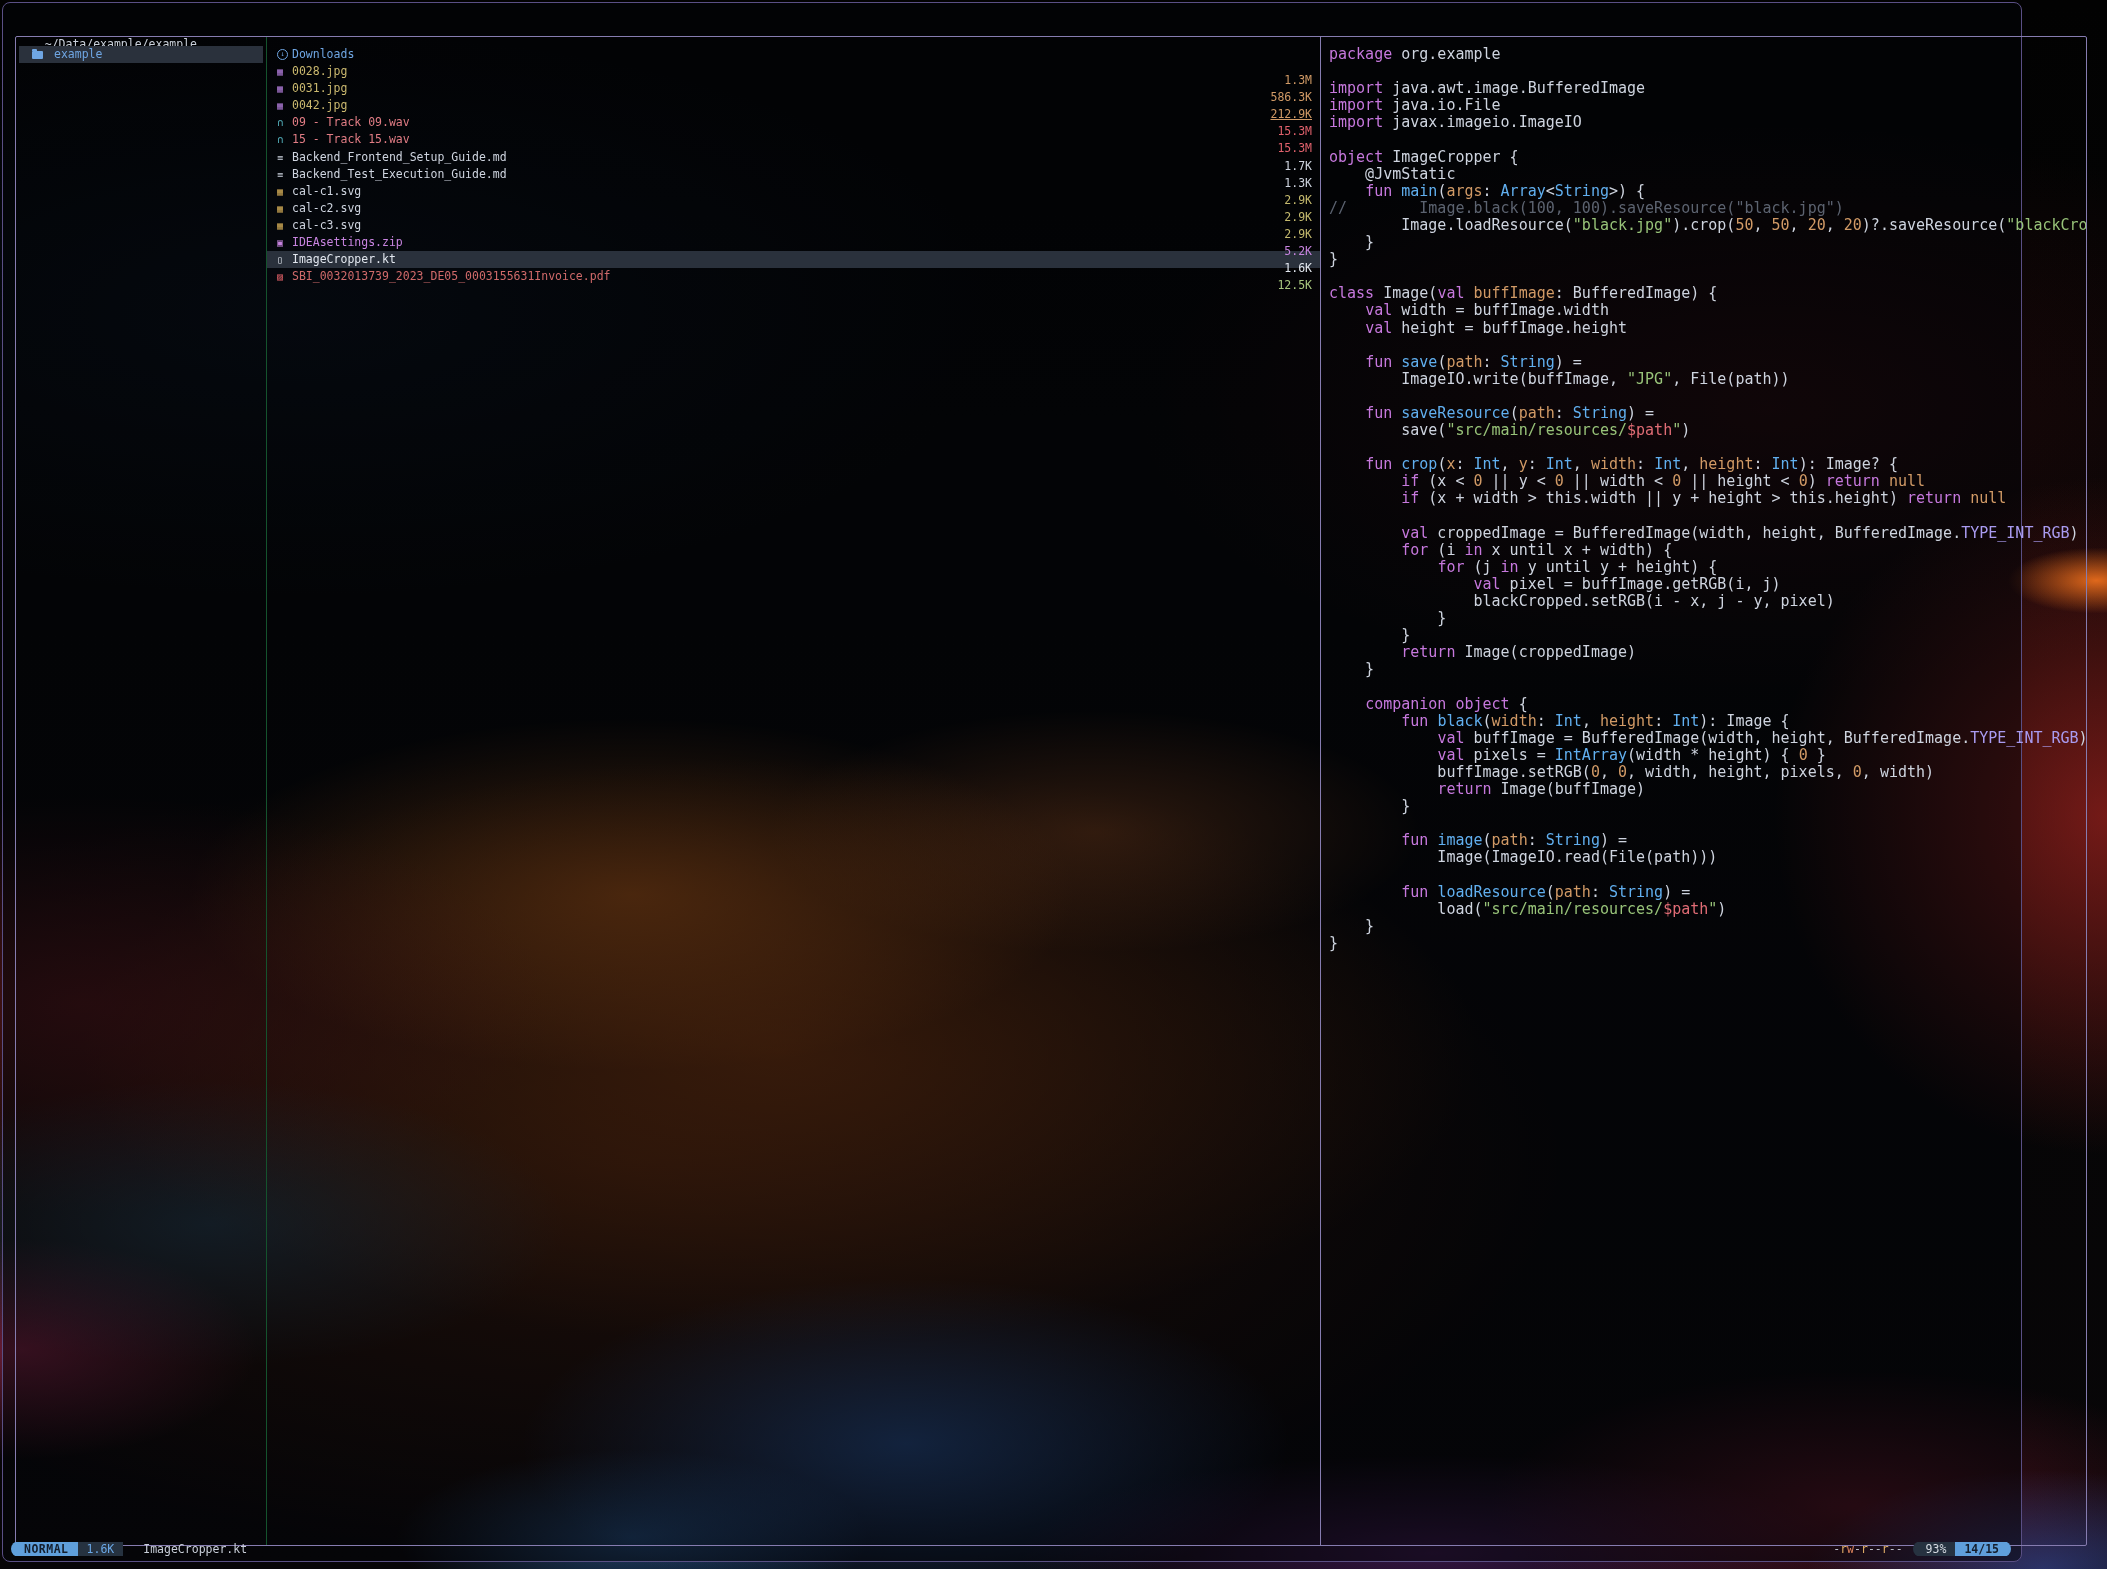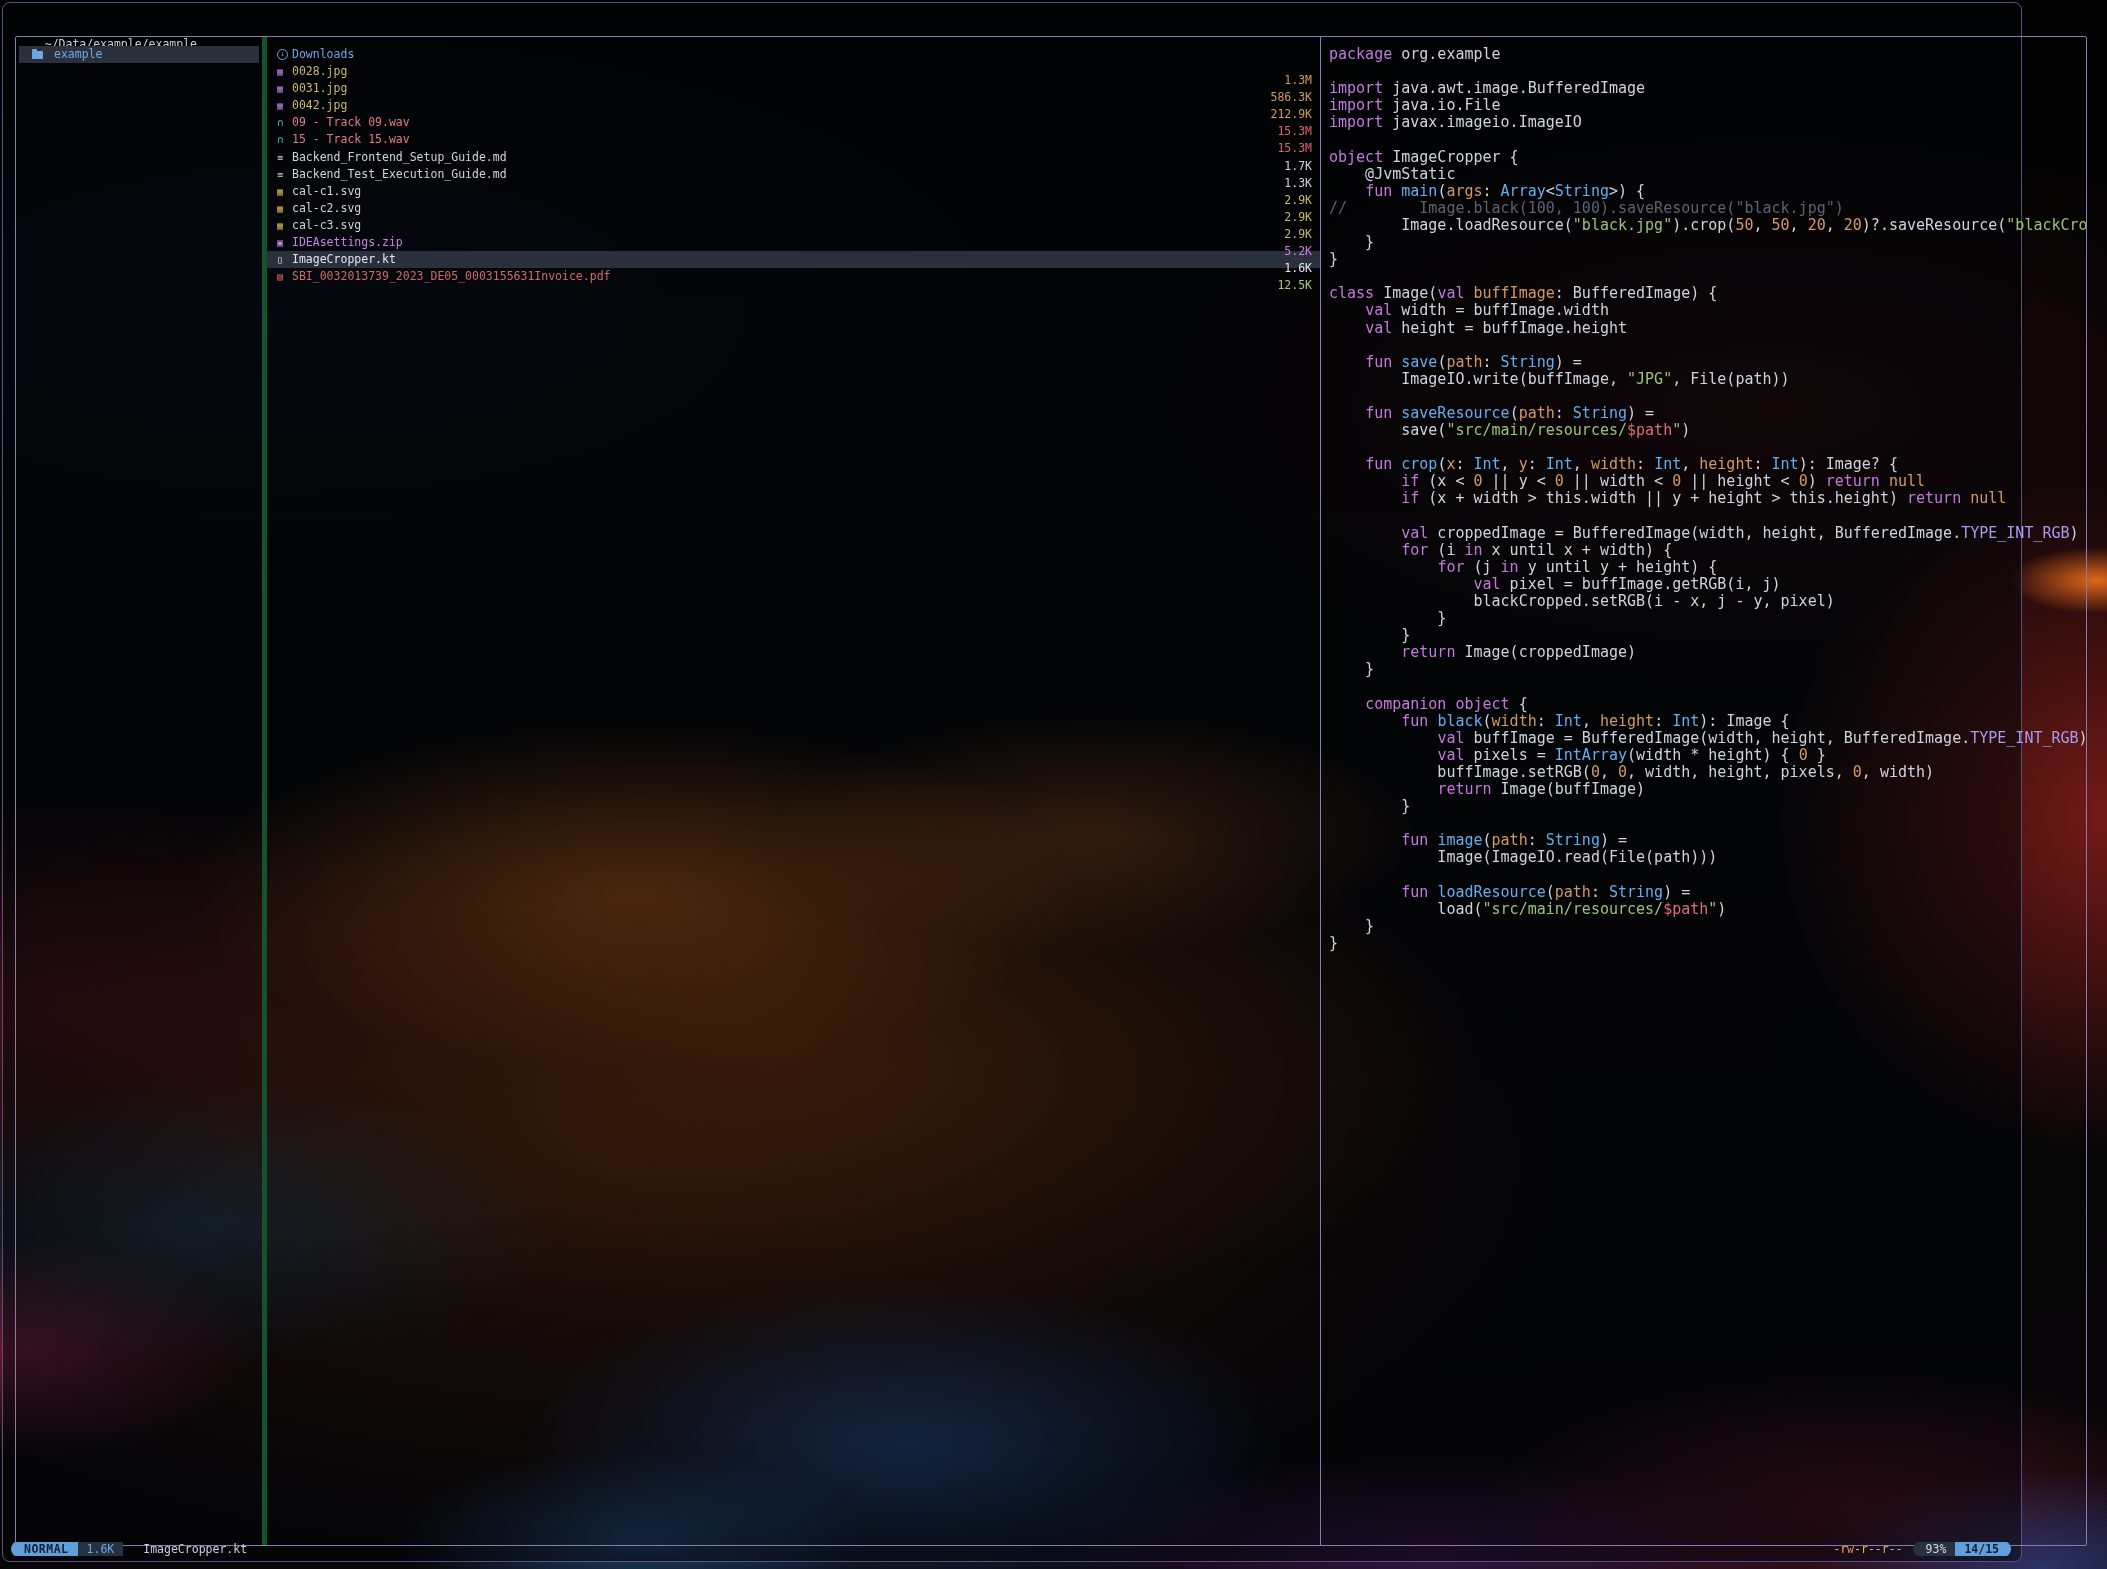--- a/index.html
+++ b/index.html
@@ -29,21 +29,21 @@
 
   
   .terminal{position:absolute;left:2px;top:2px;width:2020px;height:1560px;
     border:1px solid #5a4f85;border-radius:8px;background:rgba(2,3,7,.50);
     box-sizing:border-box;}
   .titlebar{position:absolute;left:14px;top:5px;height:24px;line-height:24px;
     font-size:11.5px;color:#c9d0da;white-space:pre;}
   .main-box{position:absolute;left:12px;top:33px;width:2072px;height:1510px;
     border:1px solid #867cb0;border-radius:2px;box-sizing:border-box;display:flex;}
   .pane{box-sizing:border-box;padding-top:9px;overflow:hidden;}
-  .tree-pane{width:251px;border-right:5px solid #14532d;}
+  .tree-pane{width:251px;border-right:1px solid #14532d;}
   .list-pane{width:1054px;border-right:1px solid #867cb0;}
   .code-pane{flex:1;padding-left:8px;}
 
   :root{--rh:17.1px;}
   .row{height:var(--rh);line-height:var(--rh);display:flex;align-items:center;
     font-size:11.5px;white-space:pre;padding:0 8px 0 10px;}
   .row.selected{background:#2a313c;}
   .row .fname{flex:1;overflow:hidden;}
   .row .fsize{margin-left:8px;margin-top:18px;}
 
@@ -101,21 +101,21 @@
       <div class="tree-row selected">
         <span class="ficon"><span class="glyph-folder"></span></span>
         <span class="tlabel">example</span>
       </div>
     </div>
 
     <div class="pane list-pane" id="file-rows">
         <div class="row"><span class="ficon" style="color: rgb(111, 166, 227);"><span class="glyph-download">↓</span></span><span class="fname" style="color: rgb(111, 166, 227);">Downloads</span><span class="fsize" style="color: rgb(111, 166, 227);"></span></div>
         <div class="row"><span class="ficon" style="color: rgb(176, 124, 216);">▦</span><span class="fname" style="color: rgb(203, 185, 111);">0028.jpg</span><span class="fsize" style="color: rgb(209, 154, 102);">1.3M</span></div>
         <div class="row"><span class="ficon" style="color: rgb(176, 124, 216);">▦</span><span class="fname" style="color: rgb(203, 185, 111);">0031.jpg</span><span class="fsize" style="color: rgb(209, 154, 102);">586.3K</span></div>
-        <div class="row"><span class="ficon" style="color: rgb(176, 124, 216);">▦</span><span class="fname" style="color: rgb(203, 185, 111);">0042.jpg</span><span class="fsize" style="color: rgb(209, 154, 102);">212.9K</span></div>
+        <div class="row"><span class="ficon" style="color: rgb(176, 124, 216);">▦</span><span class="fname" style="color: rgb(203, 185, 111);">0042.jpg</span><span class="fsize" style="color: rgb(209, 154, 102); text-decoration: underline;">212.9K</span></div>
         <div class="row"><span class="ficon" style="color: rgb(86, 182, 194);">∩</span><span class="fname" style="color: rgb(226, 125, 133);">09 - Track 09.wav</span><span class="fsize" style="color: rgb(224, 97, 108);">15.3M</span></div>
         <div class="row"><span class="ficon" style="color: rgb(86, 182, 194);">∩</span><span class="fname" style="color: rgb(226, 125, 133);">15 - Track 15.wav</span><span class="fsize" style="color: rgb(224, 97, 108);">15.3M</span></div>
         <div class="row"><span class="ficon" style="color: rgb(206, 212, 223);">≡</span><span class="fname" style="color: rgb(206, 212, 223);">Backend_Frontend_Setup_Guide.md</span><span class="fsize" style="color: rgb(206, 212, 223);">1.7K</span></div>
         <div class="row"><span class="ficon" style="color: rgb(206, 212, 223);">≡</span><span class="fname" style="color: rgb(206, 212, 223);">Backend_Test_Execution_Guide.md</span><span class="fsize" style="color: rgb(206, 212, 223);">1.3K</span></div>
         <div class="row"><span class="ficon" style="color: rgb(210, 171, 86);">▦</span><span class="fname" style="color: rgb(206, 212, 223);">cal-c1.svg</span><span class="fsize" style="color: rgb(197, 186, 110);">2.9K</span></div>
         <div class="row"><span class="ficon" style="color: rgb(210, 171, 86);">▦</span><span class="fname" style="color: rgb(206, 212, 223);">cal-c2.svg</span><span class="fsize" style="color: rgb(197, 186, 110);">2.9K</span></div>
         <div class="row"><span class="ficon" style="color: rgb(210, 171, 86);">▦</span><span class="fname" style="color: rgb(206, 212, 223);">cal-c3.svg</span><span class="fsize" style="color: rgb(197, 186, 110);">2.9K</span></div>
         <div class="row"><span class="ficon" style="color: rgb(200, 132, 224);">▣</span><span class="fname" style="color: rgb(200, 132, 224);">IDEAsettings.zip</span><span class="fsize" style="color: rgb(200, 132, 224);">5.2K</span></div>
         <div class="row selected"><span class="ficon" style="color: rgb(226, 231, 239);">▯</span><span class="fname" style="color: rgb(226, 231, 239);">ImageCropper.kt</span><span class="fsize" style="color: rgb(226, 231, 239);">1.6K</span></div>
         <div class="row"><span class="ficon" style="color: rgb(221, 95, 102);">▨</span><span class="fname" style="color: rgb(208, 106, 106);">SBI_0032013739_2023_DE05_0003155631Invoice.pdf</span><span class="fsize" style="color: rgb(169, 200, 127);">12.5K</span></div>

